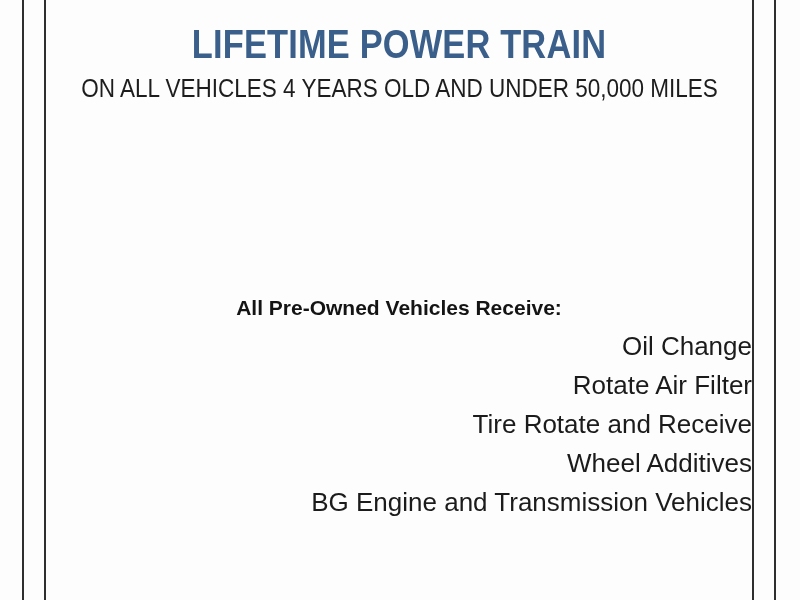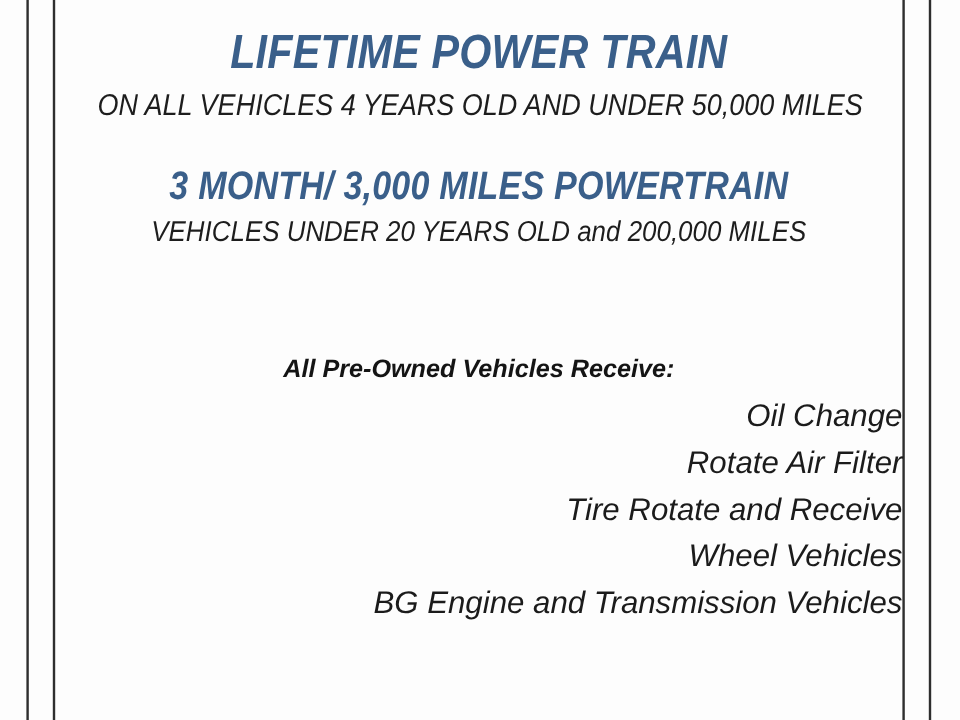--- a/index.html
+++ b/index.html
@@ -15,21 +15,20 @@
     font-family: "Liberation Sans", sans-serif;
     -webkit-font-smoothing: antialiased;
   }
 
   #flyer {
     position: relative;
     width: 800px;
     height: 600px;
     background: #fdfdfd;
     box-sizing: border-box;
-    font-style: italic;
   }
 
   
   .rule {
     position: absolute;
     top: 0;
     height: 600px;
     width: 2px;
     background: #2e2e2e;
   }
@@ -120,29 +119,25 @@
   <div class="rule right-inner"></div>
   <div class="rule right-outer"></div>
 
   <div class="content">
 
     <div class="headline-block" id="block-lifetime">
       <div class="headline">LIFETIME POWER TRAIN</div>
       <div class="subhead">ON ALL VEHICLES 4 YEARS OLD AND UNDER 50,000 MILES</div>
     </div>
 
-    <div class="headline-block" id="block-3month">
-      <div class="headline">3 MONTH/ 3,000 MILES POWERTRAIN</div>
-      <div class="subhead">VEHICLES UNDER 20 YEARS OLD and 200,000 MILES</div>
-    </div>
 
     <div id="services">
       <div class="services-title">All Pre-Owned Vehicles Receive:</div>
 
       <div class="service-item">Oil Change</div>
       <div class="service-item">Rotate Air Filter</div>
       <div class="service-item">Tire Rotate and Receive</div>
-      <div class="service-item">Wheel Vehicles</div>
+      <div class="service-item">Wheel Additives</div>
       <div class="service-item">BG Engine and Transmission Vehicles</div>
     </div>
 
   </div>
 </div>
 
 </body></html>

